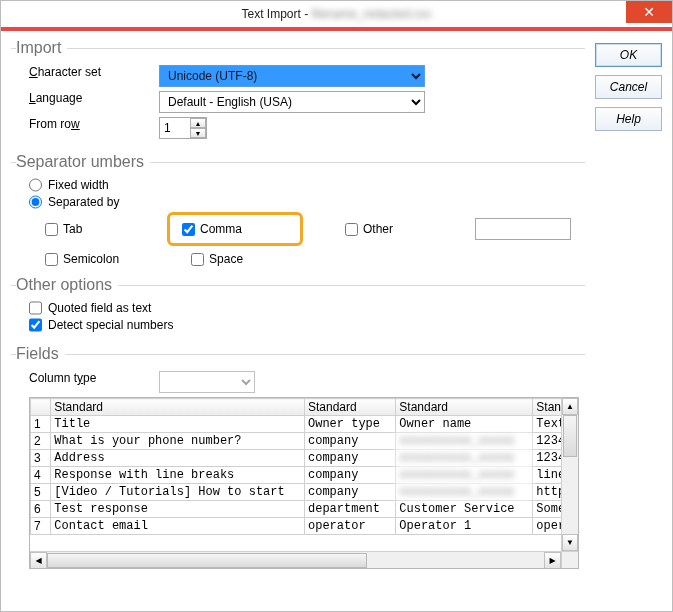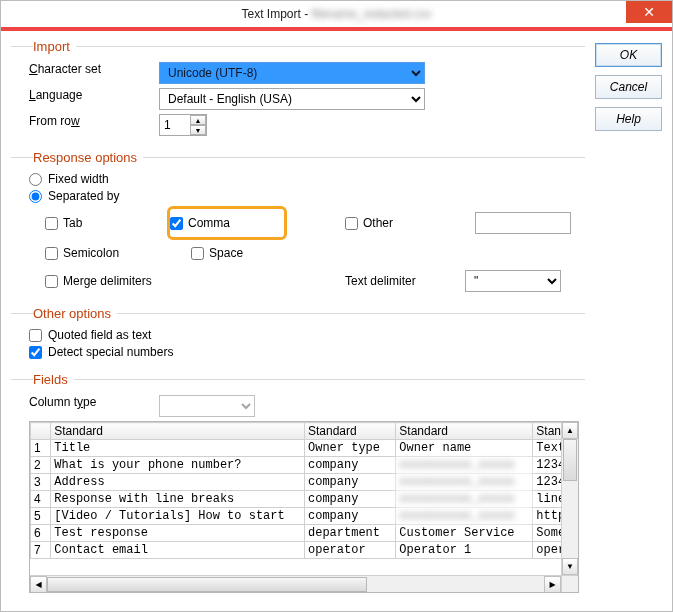--- a/index.html
+++ b/index.html
@@ -60,24 +60,24 @@
     font-style: italic;
   }
   .btn.default { border: 1px solid #5a98d1; box-shadow: 0 0 0 1px #c7ddf2 inset; }
   fieldset {
     border: none;
     border-top: 1px solid #d9d9d9;
     margin: 0 0 6px 0;
     padding: 4px 0 4px 0;
   }
   legend {
-    font-size: 13px;
-    color: #c2410c;
+    font-size: 16px;
+    color: #737373;
     padding: 0 6px 0 0;
-    margin-left: 22px;
+    margin-left: 5px;
   }
   .row { display: flex; align-items: flex-start; margin: 4px 0 4px 18px; min-height: 22px; }
   .row label.lbl { width: 130px; }
   .row .u { text-decoration: underline; }
   select.combo {
     height: 22px;
     border: 1px solid #a7a7a7;
     background: #fff;
     font-size: 12px;
     padding: 0 4px;
@@ -92,37 +92,37 @@
     border: 1px solid #a7a7a7;
     padding: 0 4px;
     font-size: 12px;
   }
   .spinwrap { position: relative; display: inline-block; }
   .spinbtns { position: absolute; right: 1px; top: 1px; width: 16px; height: 20px; display:flex; flex-direction:column; }
   .spinbtns span {
     flex:1; border:1px solid #b0b0b0; background:linear-gradient(#fff,#e7e7e7);
     font-size:7px; display:flex; align-items:center; justify-content:center; line-height:1; cursor:pointer;
   }
-  .radio-row, .chk-row { display:flex; align-items:center; margin: 3px 0 3px 18px; }
+  .radio-row, .chk-row { display:flex; margin: 3px 0 3px 18px; }
   .radio-row input, .chk-row input { margin: 0 6px 0 0; }
   .sep-grid {
     display: grid;
     grid-template-columns: 130px 170px 130px 110px;
     margin-left: 34px;
     row-gap: 6px;
     align-items: center;
   }
   .chk { display:flex; align-items:center; }
   .chk input { margin:0 5px 0 0; }
   .comma-hl {
     border: 3px solid #f5a623;
     border-radius: 6px;
-    padding: 2px 10px 2px 0;
+    padding: 2px 10px 2px 12px;
     margin-left: -8px;
-    width: 120px;
+    width: 136px;
     height:34px;
     display:flex; align-items:center;
   }
   input.txt {
     height: 22px; border:1px solid #a7a7a7; padding:0 4px; font-size:12px;
   }
   .table-wrap {
     border: 1px solid #b7b7b7;
     position: relative;
     height: 172px;
@@ -217,21 +217,21 @@
           <input class="spin" value="1" style="">
           <span class="spinbtns">
             <span>▲</span>
             <span>▼</span>
           </span>
         </span>
       </div>
     </fieldset>
 
     <fieldset>
-      <legend>Response options</legend>
+      <legend>Separator umbers</legend>
       <div class="radio-row">
         <input type="radio" name="sep" style="">
         <label><span class="u">F</span>ixed width</label>
       </div>
       <div class="radio-row">
         <input type="radio" name="sep" checked="" style="">
         <label><span class="u">S</span>eparated by</label>
       </div>
       <div class="sep-grid">
         <div class="chk">
@@ -252,28 +252,20 @@
         <div class="chk">
             <input type="checkbox" style="">
             <label>S<span class="u">e</span>micolon</label>
           </div>
         <div class="chk" style="margin-left:16px">
             <input type="checkbox" style="">
             <label>S<span class="u">p</span>ace</label>
           </div>
         <div></div>
           <div></div>
-      </div>
-      <div style="display:flex; align-items:center; margin:10px 0 4px 34px;">
-        <div class="chk" style="width:300px">
-            <input type="checkbox" style="">
-            <label>Merge <span class="u">d</span>elimiters</label>
-          </div>
-        <label style="width:120px">Te<span class="u">x</span>t delimiter</label>
-        <select class="combo" style="width:96px"><option>"</option></select>
       </div>
     </fieldset>
 
     <fieldset>
       <legend>Other options</legend>
       <div class="chk-row">
           <input type="checkbox" style="">
           <label><span class="u">Q</span>uoted field as text</label>
         </div>
       <div class="chk-row">

